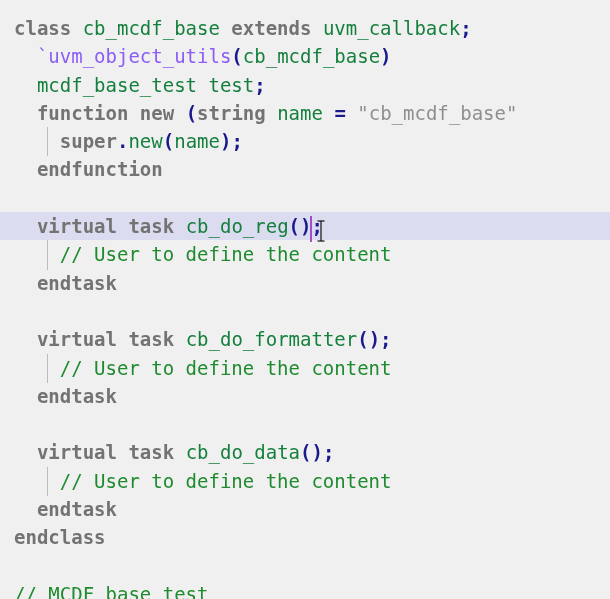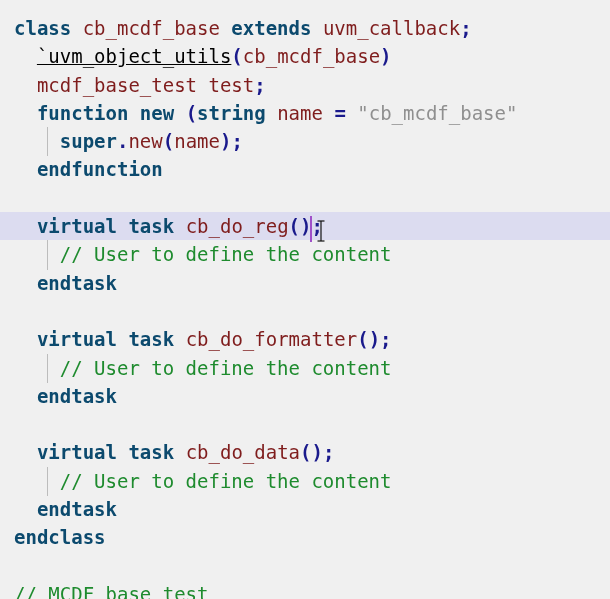--- a/index.html
+++ b/index.html
@@ -42,24 +42,24 @@
     content: "";
     position: absolute;
     left: 47px;
     top: 0;
     bottom: -1px;
     width: 1px;
     background: #bcbcbc;
   }
 
   
-  .kw      { color: #0c4a6e; font-weight: bold; }
-  .id      { color: #7f1d1d; }
+  .kw      { color: #737373; font-weight: bold; }
+  .id      { color: #15803d; }
   .punc    { color: #1a1a8c; font-weight: bold; }
-  .macro   { color: #000000; text-decoration: underline; }
+  .macro   { color: #8b5cf6; }
   .str     { color: #8f8f8f; }
   .cmt     { color: #1e8b2e; text-align: center; }
   .op      { color: #1a1a8c; font-weight: bold; }
 
   
   #caret {
     position: absolute;
     left: 310px;
     top: 216px;
     width: 2px;

